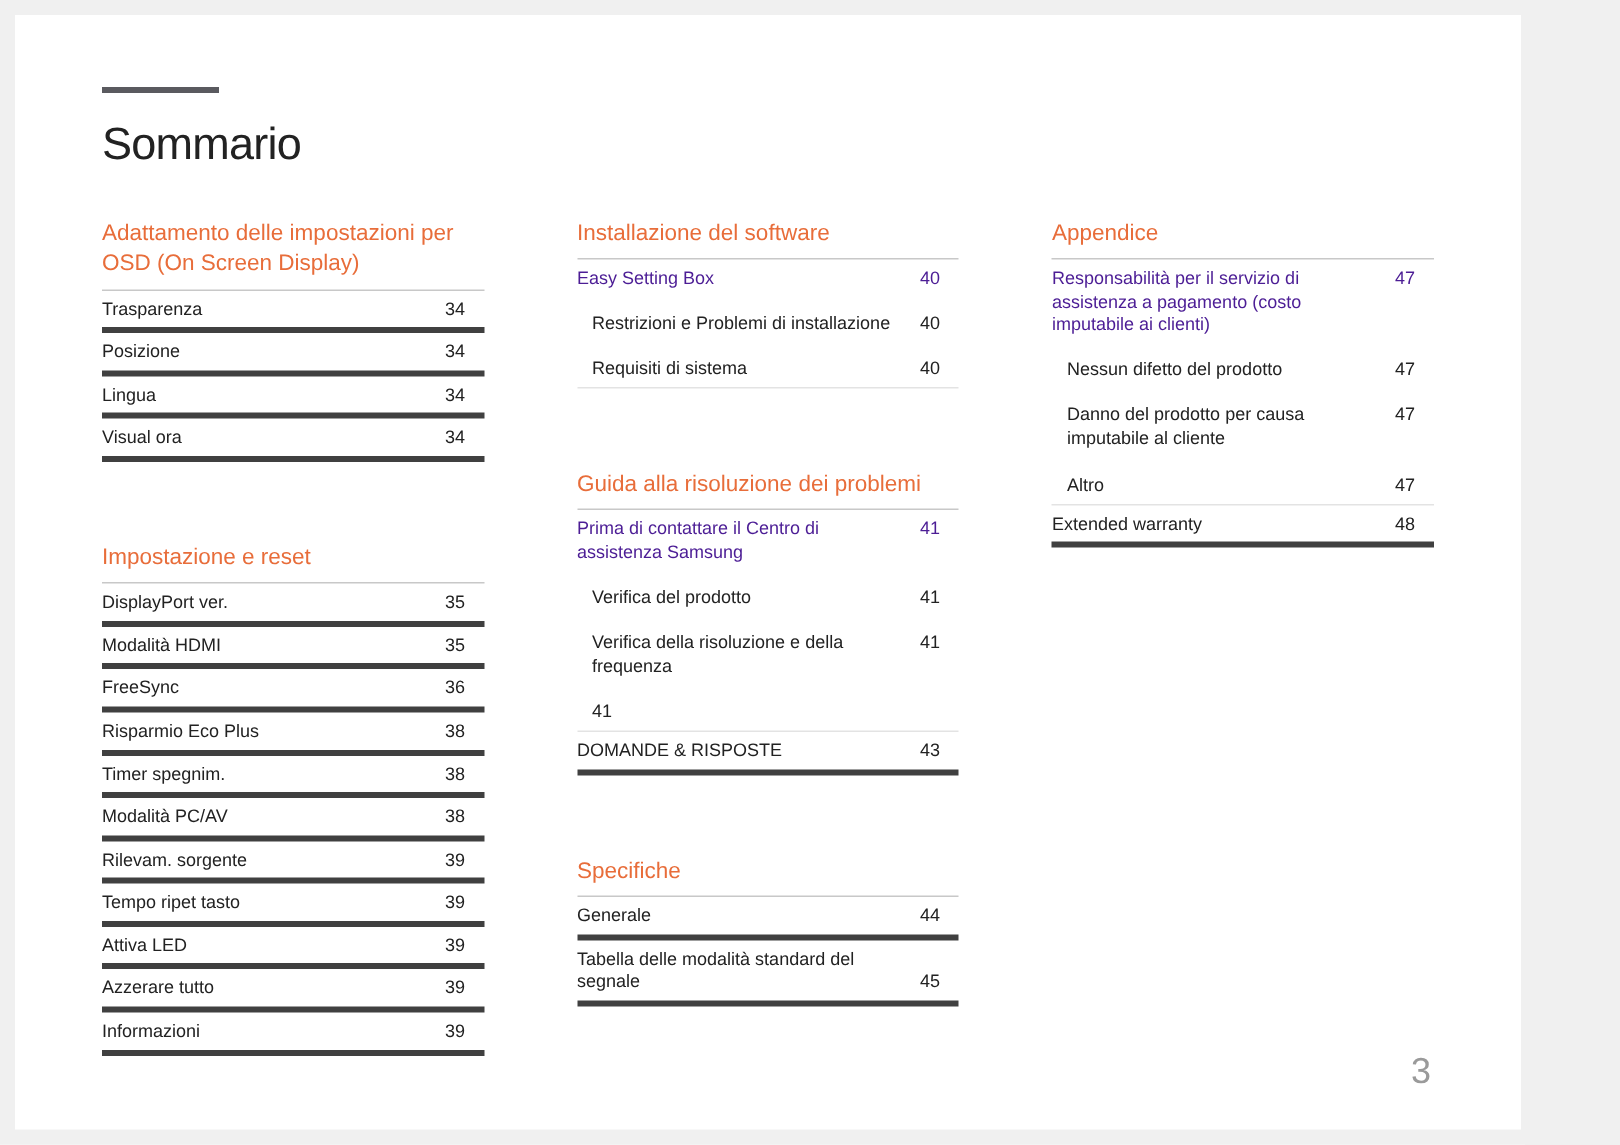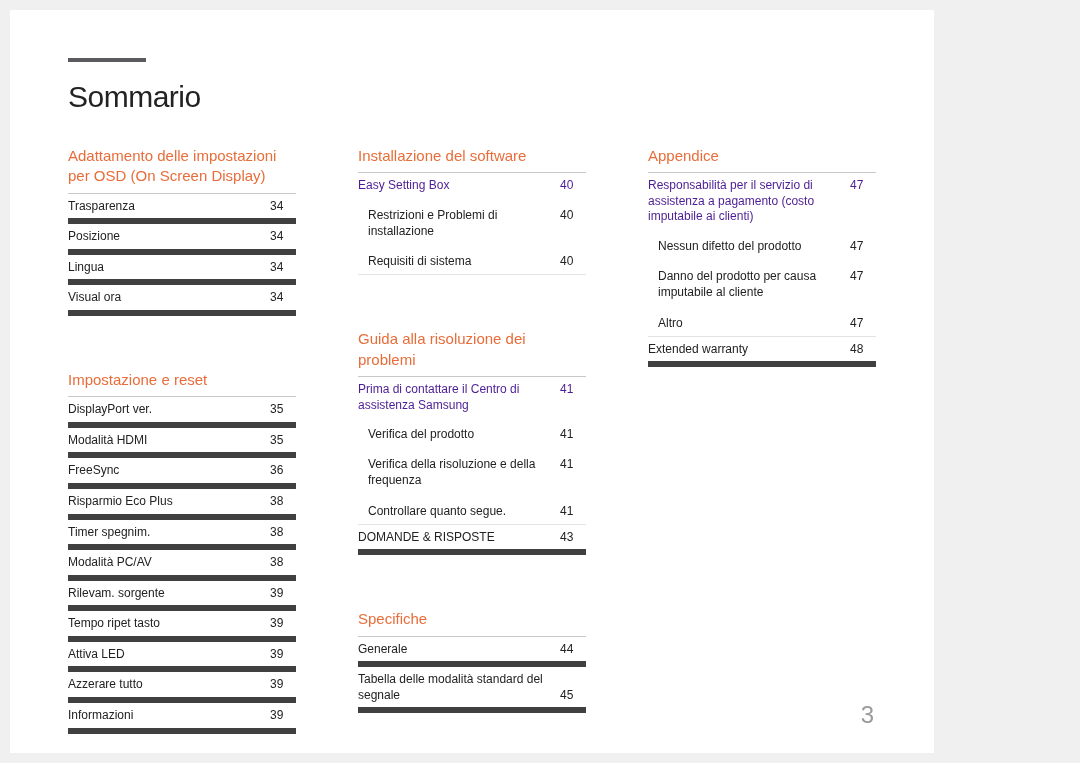--- a/index.html
+++ b/index.html
@@ -1,28 +1,28 @@
 <!DOCTYPE html>
 <html><head>
 <meta charset="utf-8">
 <style>
   * { margin: 0; padding: 0; box-sizing: border-box; }
   html, body { width: 1080px; height: 763px; background: #f0f0f0; font-family: "Segoe UI", Arial, sans-serif; }
   .page {
-    width: 924px; height: 743px; margin: 10px; background: #fff;
+    width: 1004px; height: 743px; margin: 10px; background: #fff;
     position: relative; padding: 48px 58px 30px 58px;
   }
   .title-bar { width: 78px; height: 4px; background: #5a5a5f; margin-bottom: 18px; }
   .page-title { font-size: 30px; font-weight: 400; color: #222; letter-spacing: -0.5px; }
   .columns { display: flex; gap: 62px; margin-top: 32px; }
   .col { width: 278px; }
   .section-title { color: #e86d3a; font-size: 15px; font-weight: 500; line-height: 1.35; border-bottom: 1px solid #c8c8c8; padding-bottom: 6px; margin-top: 28px; margin-bottom: 0; }
   .section-title.first { margin-top: 0; }
   .linegap { height: 26px; }
-  .entry { display: flex; justify-content: space-between; align-items: flex-end; border-bottom: 6px solid #404040; font-size: 12px; color: #222; padding: 5px 0 4px 0; line-height: 1.3; }
+  .entry { display: flex; justify-content: space-between; align-items: flex-end; border-bottom: 4px solid #404040; font-size: 12px; color: #222; padding: 5px 0 4px 0; line-height: 1.3; }
   .entry .label { flex: 1; padding-right: 10px; }
   .entry .pg { width: 26px; text-align: left; }
   .subentry { display: flex; justify-content: space-between; font-size: 12px; color: #222; padding: 1px 0 1px 10px; line-height: 1.35; margin-top: 12px; }
   .subentry .label { flex: 1; padding-right: 10px; }
   .subentry .pg { width: 26px; text-align: left; }
   .entry-group { border-bottom: 1px solid #e3e3e3; padding: 5px 0 4px 0; }
   .entry-group > .head { display: flex; justify-content: space-between; font-size: 12px; color: #4c1d95; line-height: 1.3; }
   .entry-group > .head .label { flex: 1; padding-right: 10px; }
   .entry-group > .head .pg { width: 26px; text-align: left; }
   .pagenum { position: absolute; bottom: 24px; right: 60px; font-size: 24px; color: #9a9a9a; font-weight: 400; }
@@ -124,21 +124,20 @@
           </div>
           <div class="subentry">
             <span class="label">Verifica del prodotto</span>
             <span class="pg">41</span>
           </div>
           <div class="subentry">
             <span class="label">Verifica della risoluzione e della frequenza</span>
             <span class="pg">41</span>
           </div>
           <div class="subentry">
-            <span class="label">Controllare quanto segue.</span>
             <span class="pg">41</span>
           </div>
         </div>
         <div class="entry">
           <span class="label">DOMANDE &amp; RISPOSTE</span>
           <span class="pg">43</span>
         </div>
         <div class="linegap"></div>
         <div class="section-title">Specifiche</div>
         <div class="entry">

